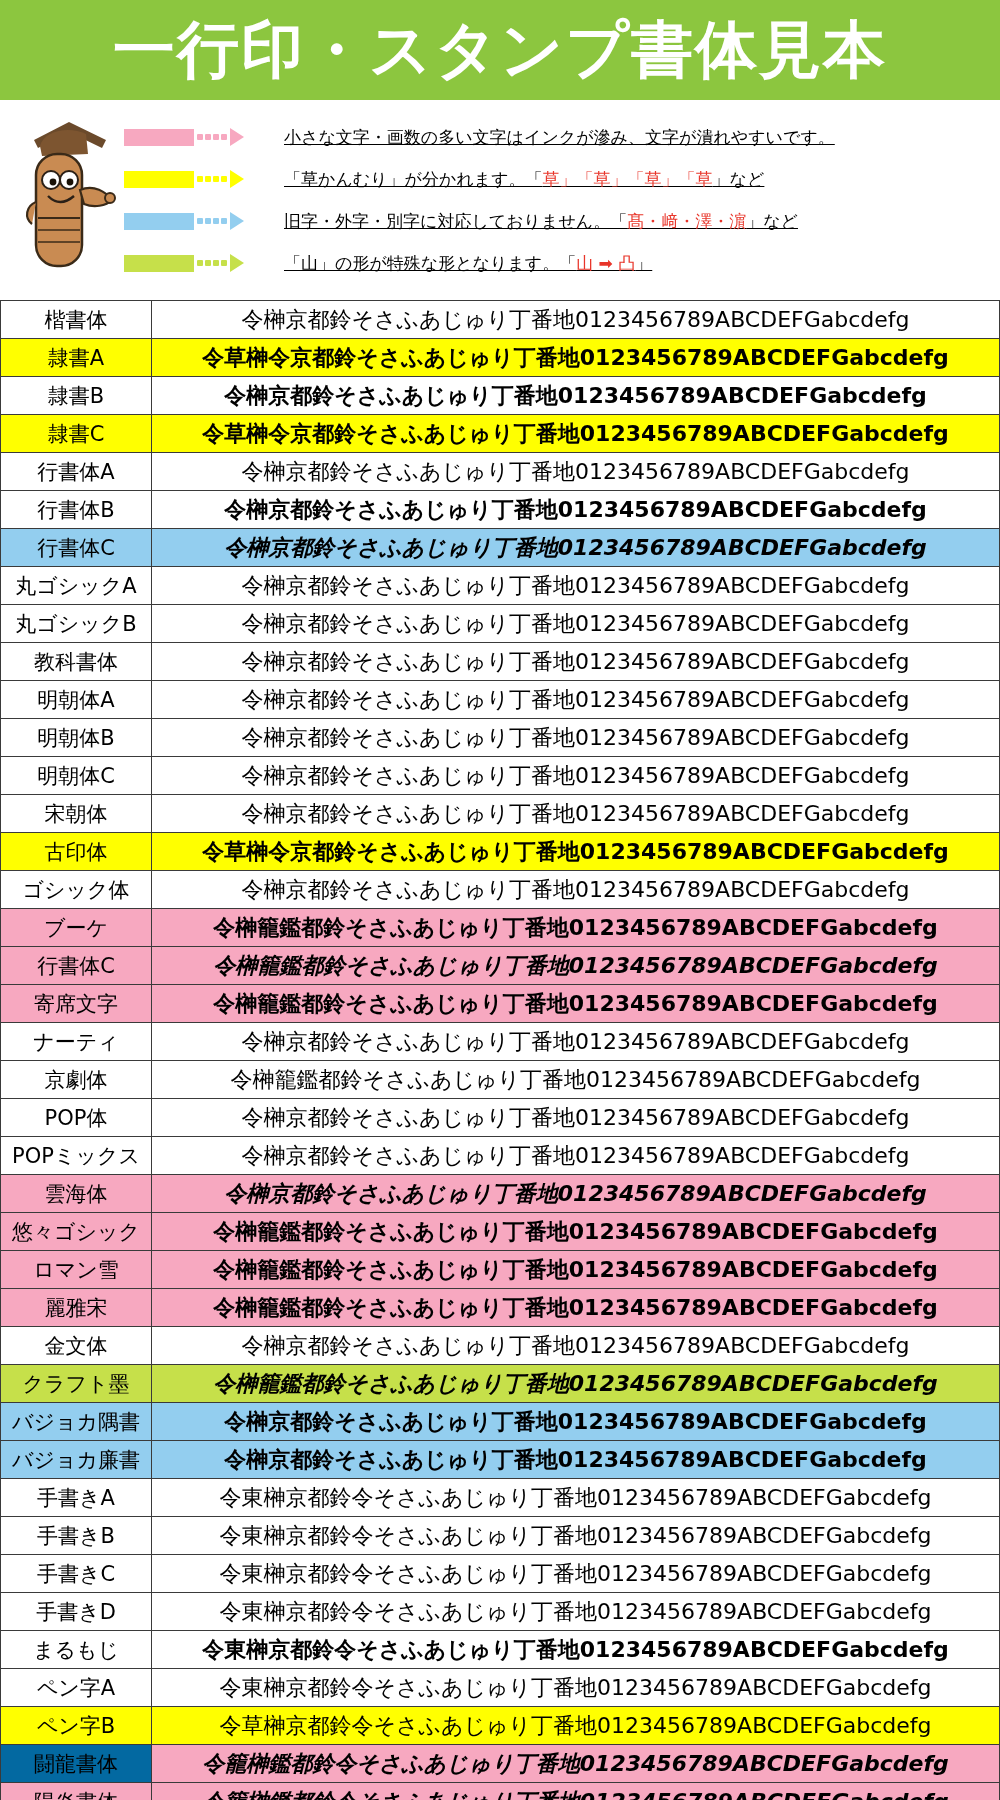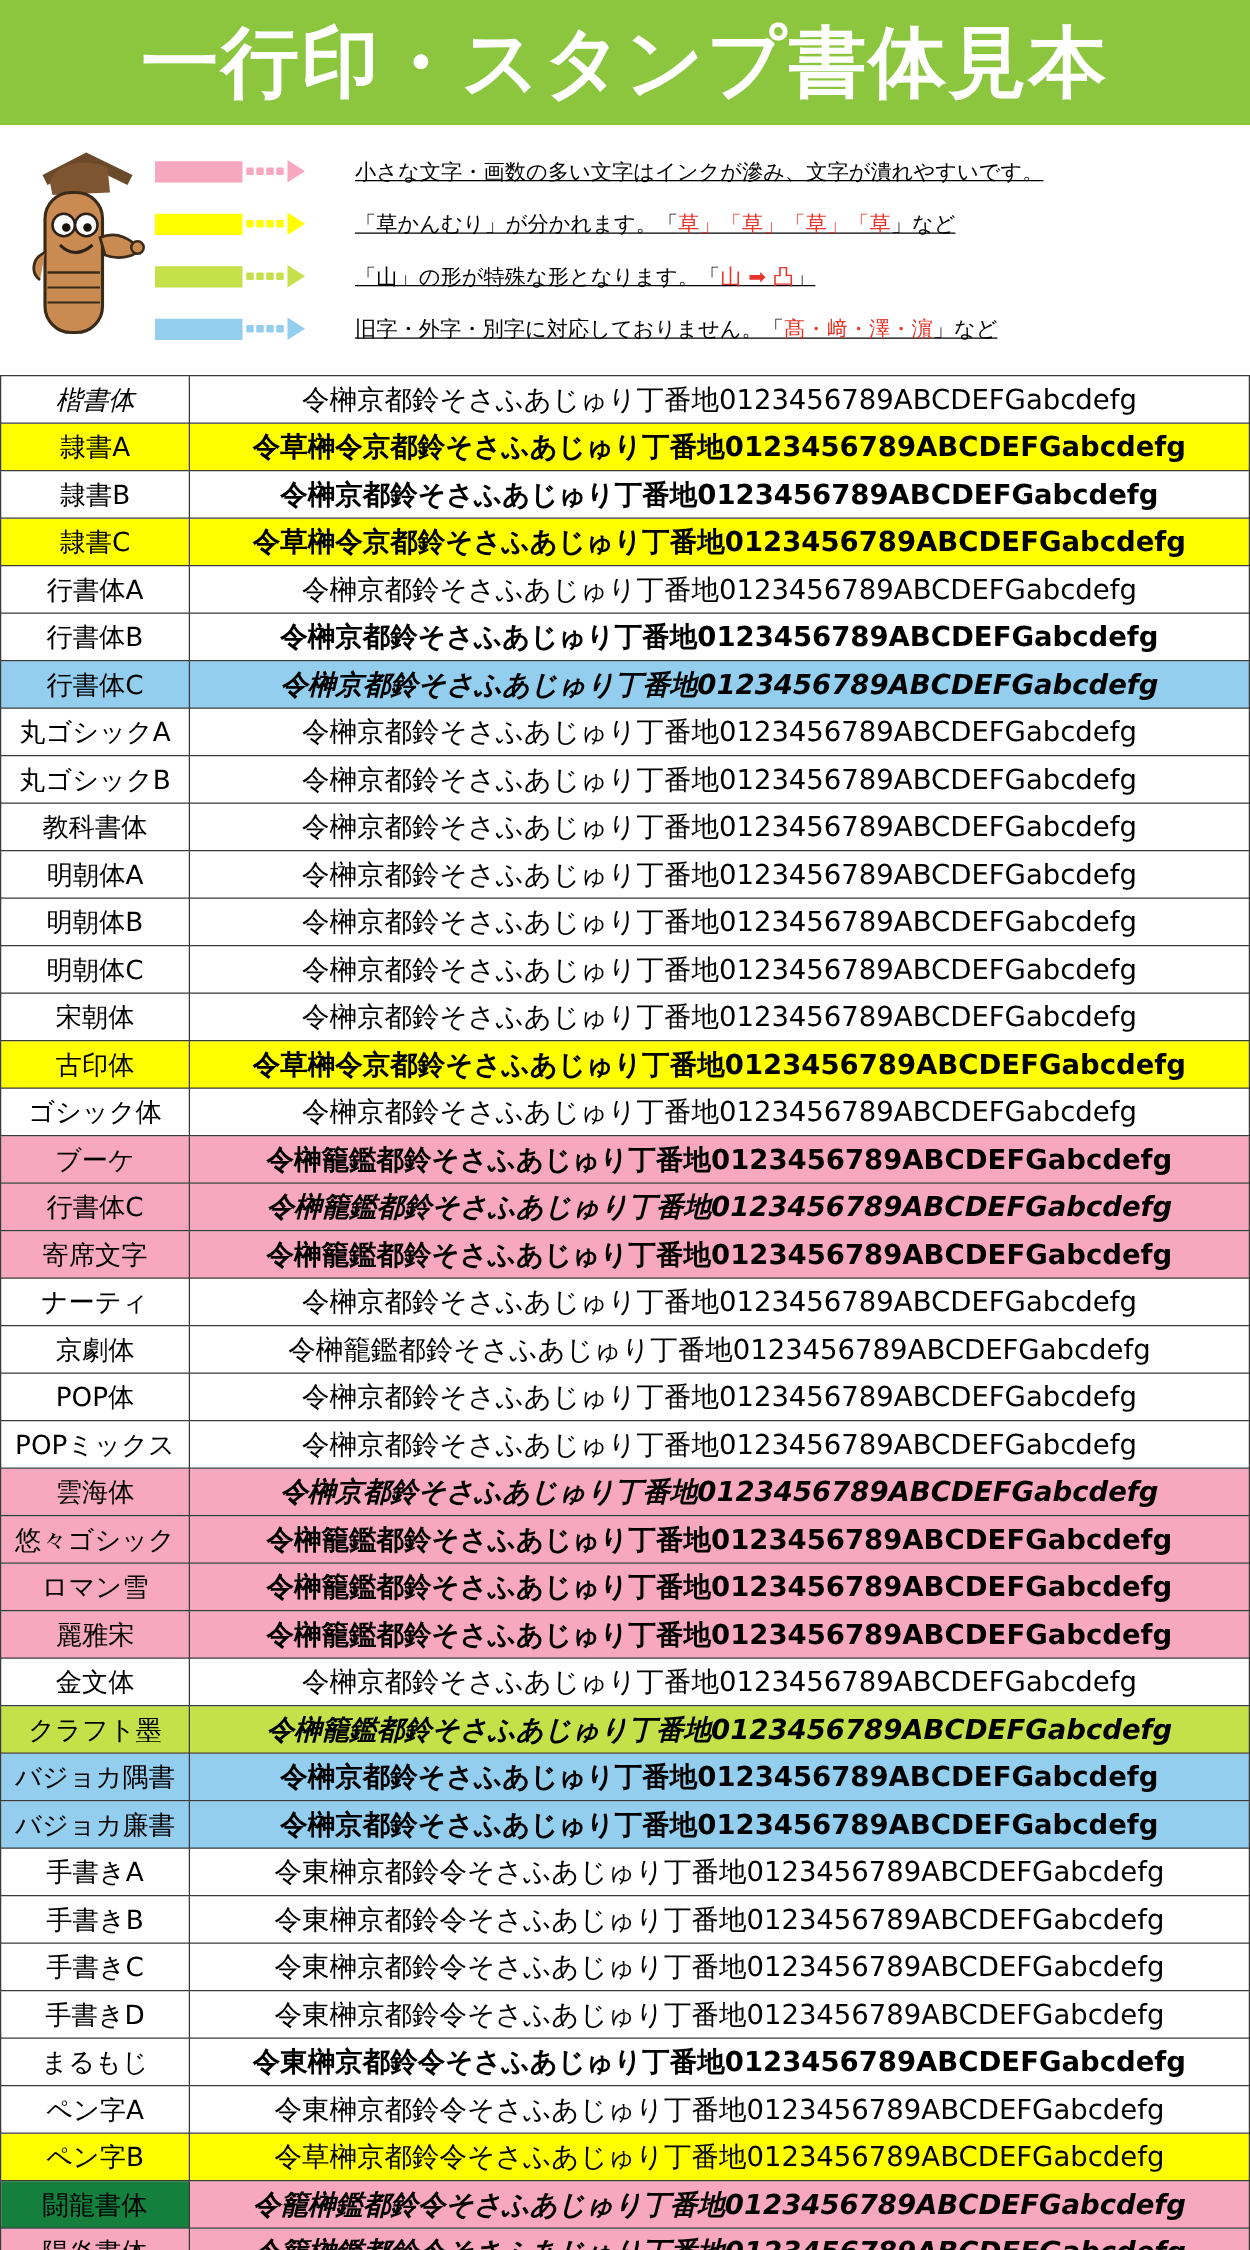--- a/index.html
+++ b/index.html
@@ -199,53 +199,53 @@
             <i style="background:#ffff00"></i>
             <i style="background:#ffff00"></i>
         </span>
         <span class="arrow" style="border-left:14px solid #ffff00"></span>
       </div>
       <div class="legend-text"><span>「草かんむり」が分かれます。「</span><span class="red">草」「草」「草」「草</span><span>」など</span></div>
     </div>
 
     <div class="legend-row">
       <div class="swatch-wrap">
+        <span class="swatch" style="background:#93ceef"></span>
+        <span class="dots">
+          <i style="background:#93ceef"></i>
+            <i style="background:#93ceef"></i>
+            <i style="background:#93ceef"></i>
+            <i style="background:#93ceef"></i>
+        </span>
+        <span class="arrow" style="border-left:14px solid #93ceef"></span>
+      </div>
+      <div class="legend-text"><span>旧字・外字・別字に対応しておりません。「</span><span class="red">髙・﨑・澤・濵</span><span>」など</span></div>
+    </div>
+
+    <div class="legend-row">
+      <div class="swatch-wrap">
         <span class="swatch" style="background:#c6e04a"></span>
         <span class="dots">
           <i style="background:#c6e04a"></i>
             <i style="background:#c6e04a"></i>
             <i style="background:#c6e04a"></i>
             <i style="background:#c6e04a"></i>
         </span>
         <span class="arrow" style="border-left:14px solid #c6e04a"></span>
       </div>
       <div class="legend-text"><span>「山」の形が特殊な形となります。「</span><span class="red">山 ➡ 凸</span><span>」</span></div>
     </div>
 
-    <div class="legend-row">
-      <div class="swatch-wrap">
-        <span class="swatch" style="background:#93ceef"></span>
-        <span class="dots">
-          <i style="background:#93ceef"></i>
-            <i style="background:#93ceef"></i>
-            <i style="background:#93ceef"></i>
-            <i style="background:#93ceef"></i>
-        </span>
-        <span class="arrow" style="border-left:14px solid #93ceef"></span>
-      </div>
-      <div class="legend-text"><span>旧字・外字・別字に対応しておりません。「</span><span class="red">髙・﨑・澤・濵</span><span>」など</span></div>
-    </div>
-
   </div>
 </div>
 
 <table class="samples">
   <tbody>
       <tr>
-        <td class="name" style="background: transparent; font-style: italic;">楷書体</td>
+        <td class="name" style="background: transparent;">楷書体</td>
         <td class="sample v-serif" style="background: transparent;">令榊京都鈴そさふあじゅり丁番地0123456789ABCDEFGabcdefg</td>
       </tr>
       <tr>
         <td class="name" style="background: rgb(255, 255, 0);">隷書A</td>
         <td class="sample v-serif v-bold" style="background: rgb(255, 255, 0);">令草榊令京都鈴そさふあじゅり丁番地0123456789ABCDEFGabcdefg</td>
       </tr>
       <tr>
         <td class="name" style="background: transparent;">隷書B</td>
         <td class="sample v-serif v-bold v-wide" style="background: transparent;">令榊京都鈴そさふあじゅり丁番地0123456789ABCDEFGabcdefg</td>
       </tr>
@@ -383,21 +383,21 @@
       </tr>
       <tr>
         <td class="name" style="background: transparent;">ペン字A</td>
         <td class="sample v-serif" style="background: transparent;">令東榊京都鈴令そさふあじゅり丁番地0123456789ABCDEFGabcdefg</td>
       </tr>
       <tr>
         <td class="name" style="background: rgb(255, 255, 0);">ペン字B</td>
         <td class="sample v-serif" style="background: rgb(255, 255, 0);">令草榊京都鈴令そさふあじゅり丁番地0123456789ABCDEFGabcdefg</td>
       </tr>
       <tr>
-        <td class="name" style="background: #15803d;">闘龍書体</td>
+        <td class="name" style="background: #0369a1;">闘龍書体</td>
         <td class="sample v-serif v-bold v-italic" style="background: rgb(247, 168, 192);">令籠榊鑑都鈴令そさふあじゅり丁番地0123456789ABCDEFGabcdefg</td>
       </tr>
       <tr>
         <td class="name" style="background: rgb(247, 168, 192);">陽炎書体</td>
         <td class="sample v-serif v-bold v-italic" style="background: rgb(247, 168, 192);">令籠榊鑑都鈴令そさふあじゅり丁番地0123456789ABCDEFGabcdefg</td>
       </tr>
     </tbody>
 </table>
 
 </body></html>

